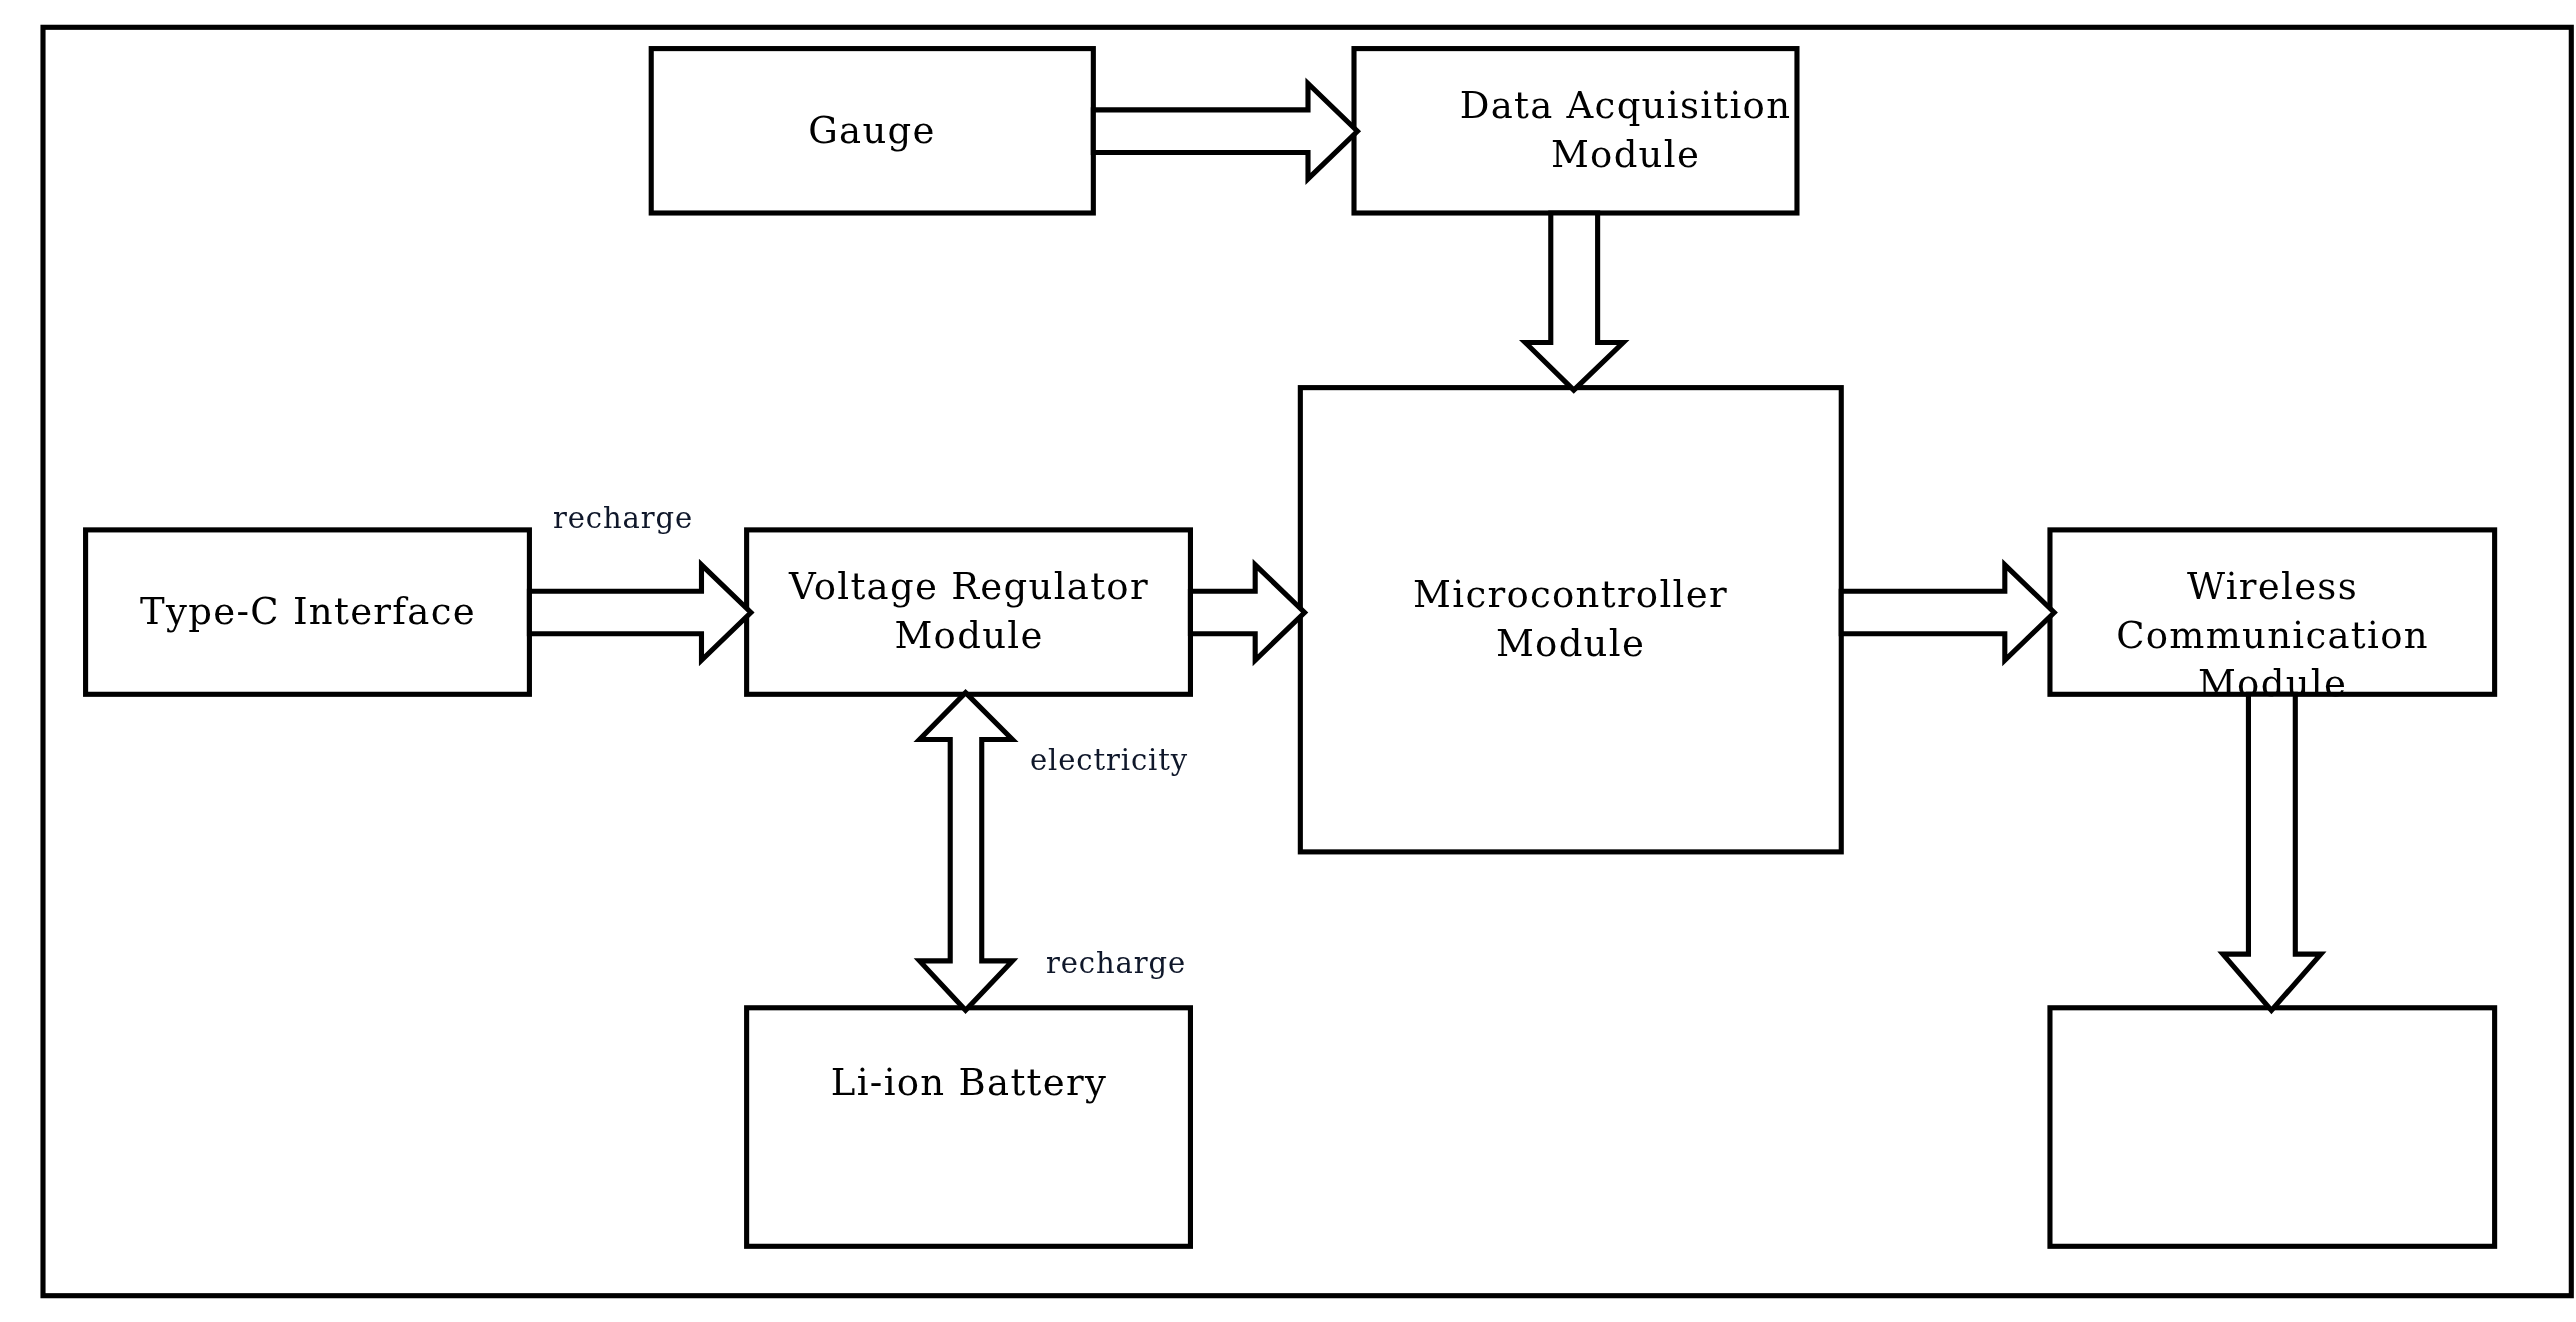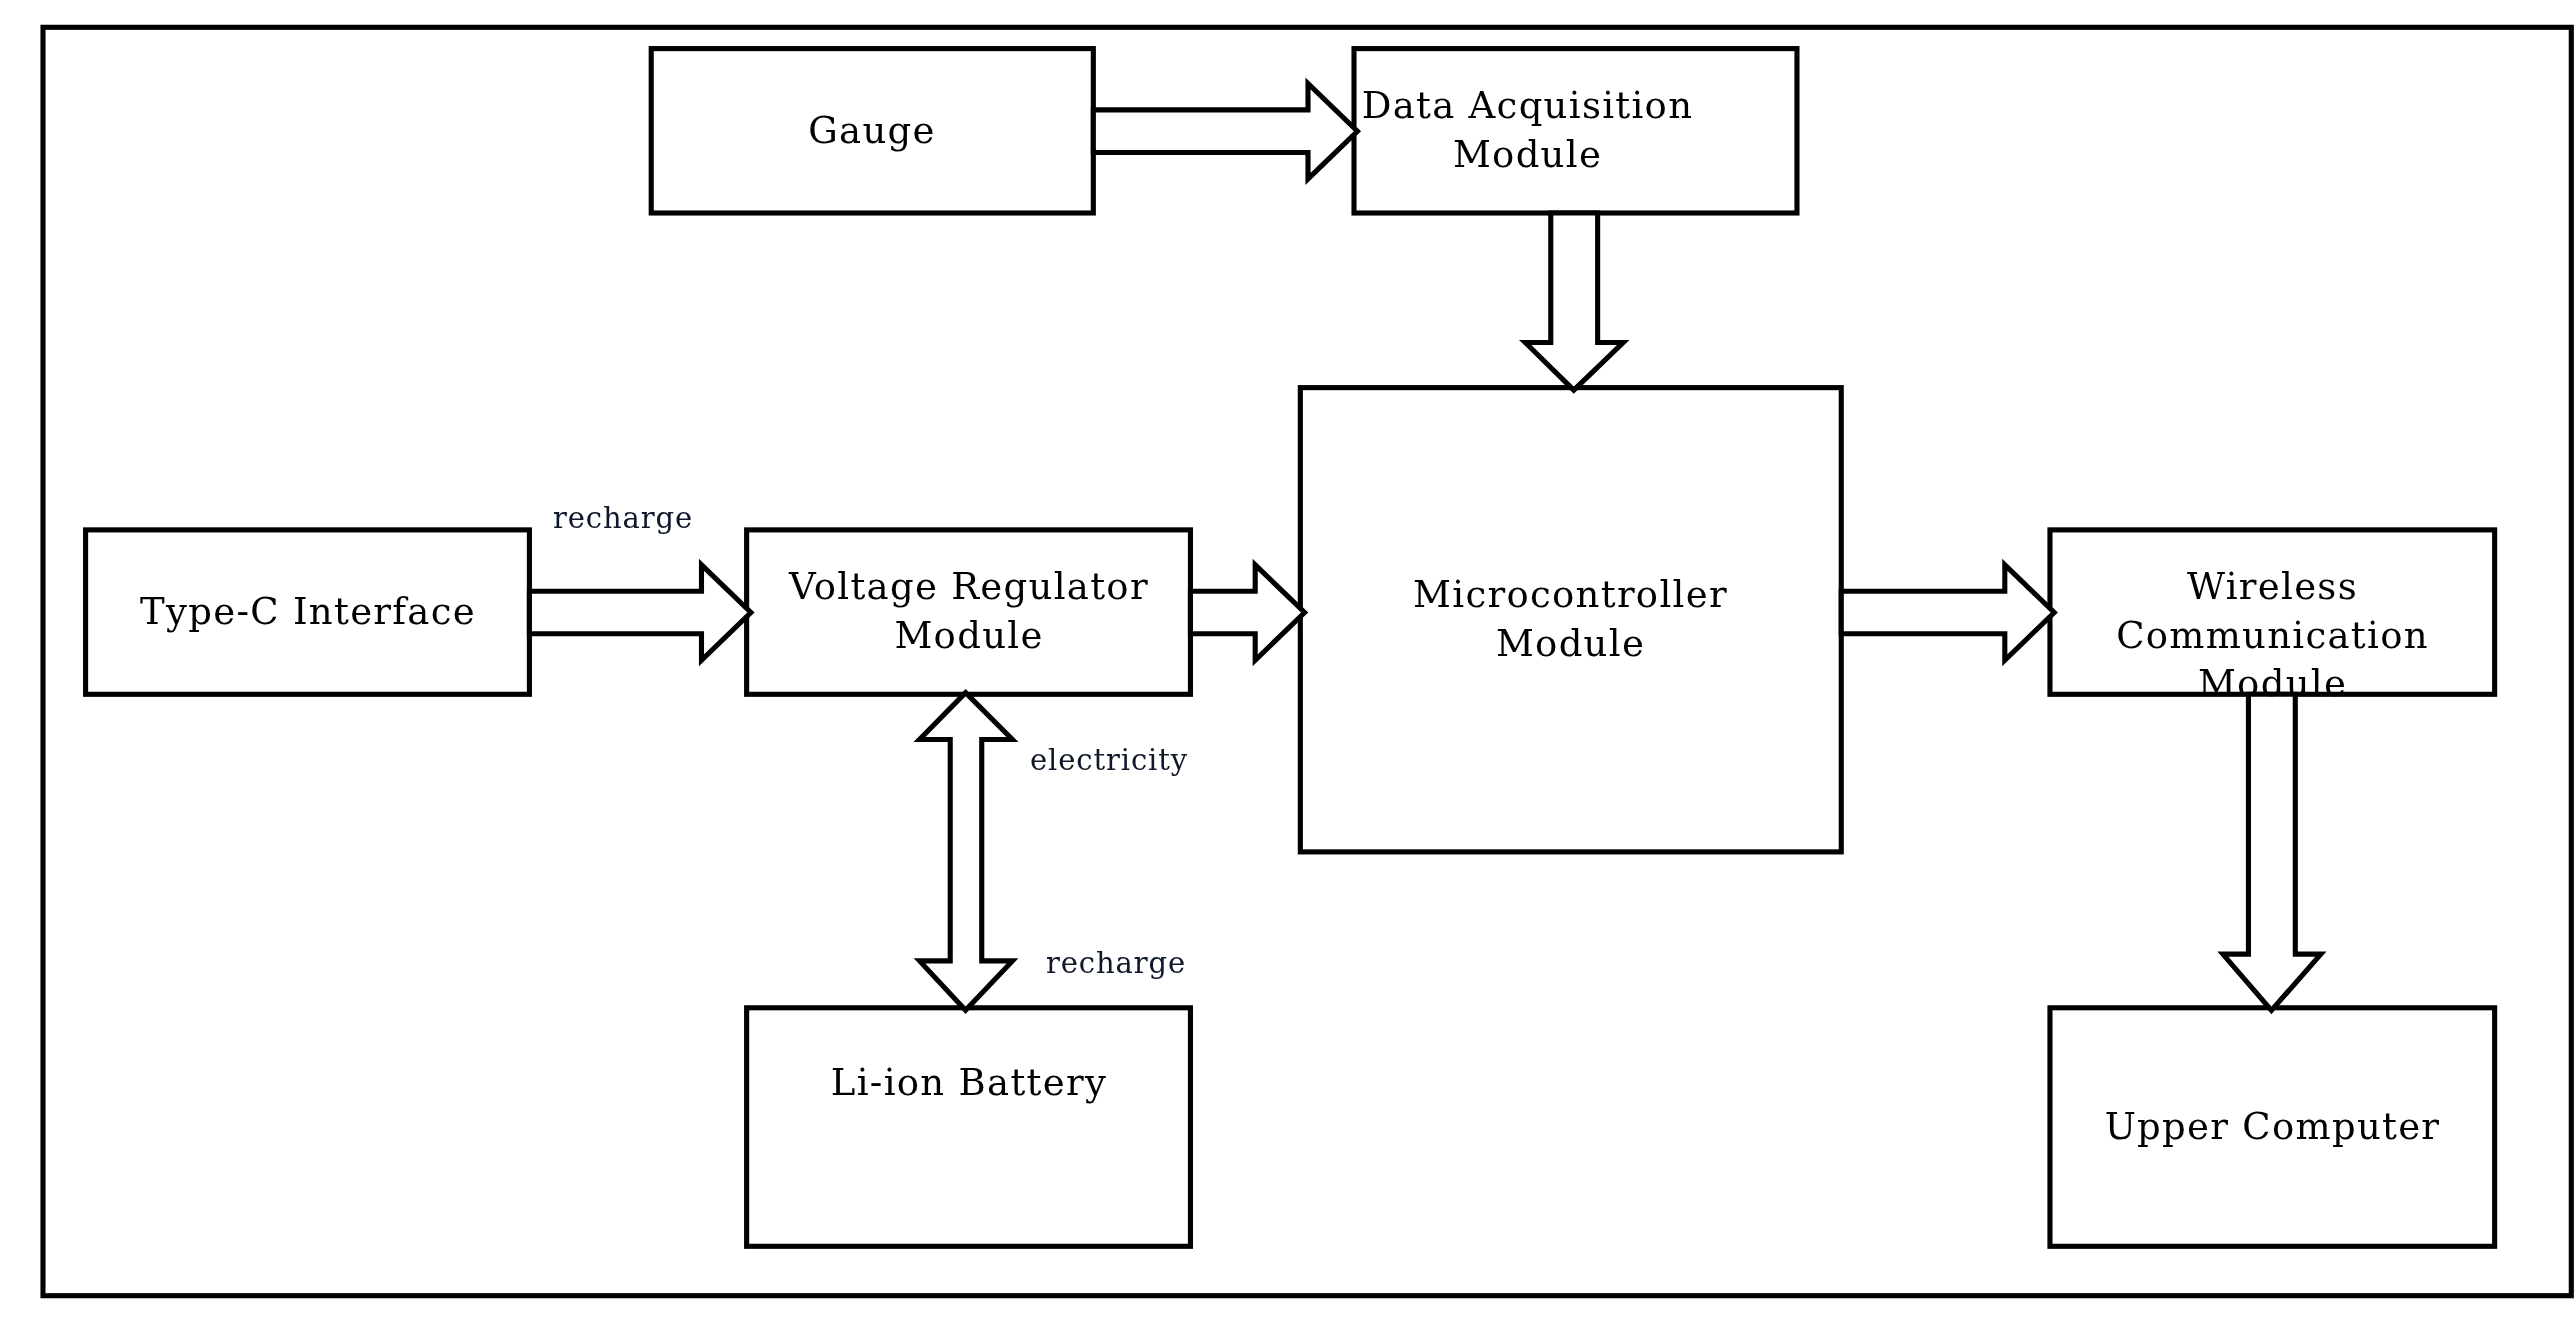--- a/index.html
+++ b/index.html
@@ -83,38 +83,37 @@
 
     <polygon points="2138,694 2330,694 2330,663 2388,719 2330,775 2330,744 2138,744" fill="#ffffff" stroke="#000000" stroke-width="6"></polygon>
 
     <polygon points="1110,813 1165,868 1129,868 1129,1128 1165,1128 1110,1186 1056,1128 1092,1128 1092,868 1056,868" fill="#ffffff" stroke="#000000" stroke-width="6"></polygon>
 
     <polygon points="2616,815 2671,815 2671,1120 2701,1120 2643,1186 2586,1120 2616,1120" fill="#ffffff" stroke="#000000" stroke-width="6"></polygon>
   </svg>
 
   <div class="node-label" style="left:631px; top:49px; width:442px; height:164px;">Gauge</div>
 
-  <div class="node-label" style="left:1286px; top:49px; width:443px; height:164px;">Data Acquisition
+  <div class="node-label" style="left:1384px; top:49px; width:443px; height:164px;">Data Acquisition
 Module</div>
 
   <div class="node-label" style="left:66px; top:530px; width:444px; height:164px;">Type-C Interface</div>
 
   <div class="node-label" style="left:727px; top:530px; width:444px; height:164px;">Voltage Regulator
 Module</div>
 
   <div class="node-label" style="left:1280px; top:388px; width:541px; height:464px;">Microcontroller
 Module</div>
 
   <div class="node-label" style="left:2030px; top:554px; width:445px; height:164px;">Wireless
 Communication
 Module</div>
 
   <div class="node-label" style="left:727px; top:964px; width:444px; height:239px;">Li-ion Battery</div>
 
-  <div class="node-label" style="left:2030px; top:1008px; width:445px; height:239px;">Upper Computer</div>
 
   <div class="edge-label" style="left:533px; top:501px;">recharge</div>
 
   <div class="edge-label" style="left:1010px; top:743px;">electricity</div>
 
   <div class="edge-label" style="left:1026px; top:946px;">recharge</div>
 
 </div>
 
 

